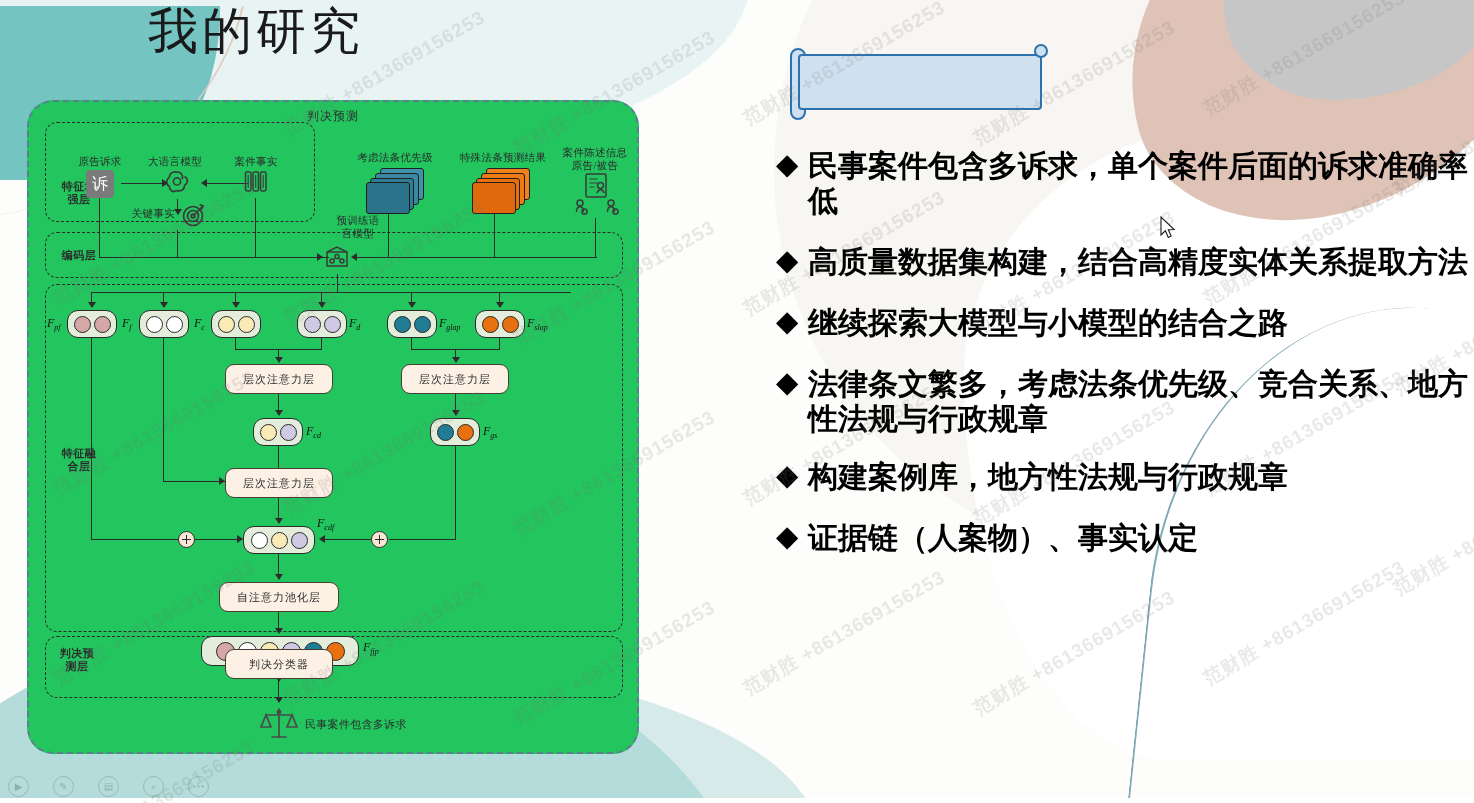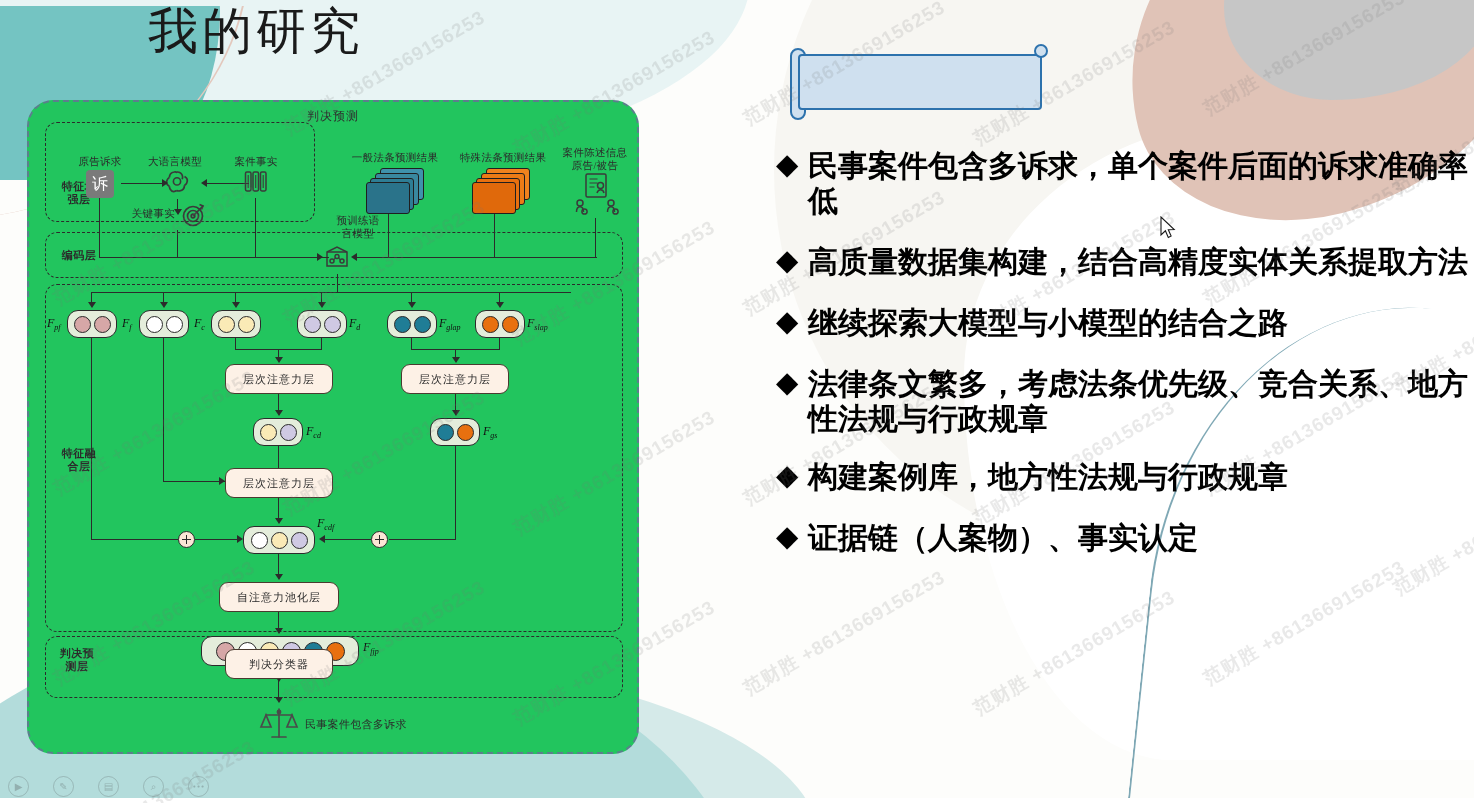--- a/index.html
+++ b/index.html
@@ -279,21 +279,21 @@
     <svg class="sunode" style="left:150px; top:98px;" width="30" height="30" viewBox="0 0 30 30">
       <g fill="none" stroke="#3a3a3a" stroke-width="1.7">
         <circle cx="14" cy="16" r="9.5"></circle>
         <circle cx="14" cy="16" r="5.5"></circle>
         <circle cx="14" cy="16" r="1.8"></circle>
         <path d="M14 16 L24 6"></path>
         <path d="M20.5 4.5 L24 6 L22.5 9.5"></path>
       </g>
     </svg>
 
-    <div class="nodelabel" style="left:312px; top:50px; width:108px;">一般法条预测结果</div>
+    <div class="nodelabel" style="left:312px; top:50px; width:108px;">考虑法条优先级</div>
     <div class="stackcard" style="left:337px; top:66px; width:60px; height:46px;">
       <i style="left:14px; top:0;  width:44px; height:32px; background:#3f92ac;"></i>
       <i style="left:9px;  top:5px; width:44px; height:32px; background:#39889f;"></i>
       <i style="left:4px;  top:10px;width:44px; height:32px; background:#2e7d94;"></i>
       <i style="left:0;    top:14px;width:44px; height:32px; background:#2a738a;"></i>
     </div>
 
     <div class="nodelabel" style="left:420px; top:50px; width:108px;">特殊法条预测结果</div>
     <div class="stackcard" style="left:443px; top:66px; width:60px; height:46px;">
       <i style="left:14px; top:0;  width:44px; height:32px; background:#f0821e;"></i>

